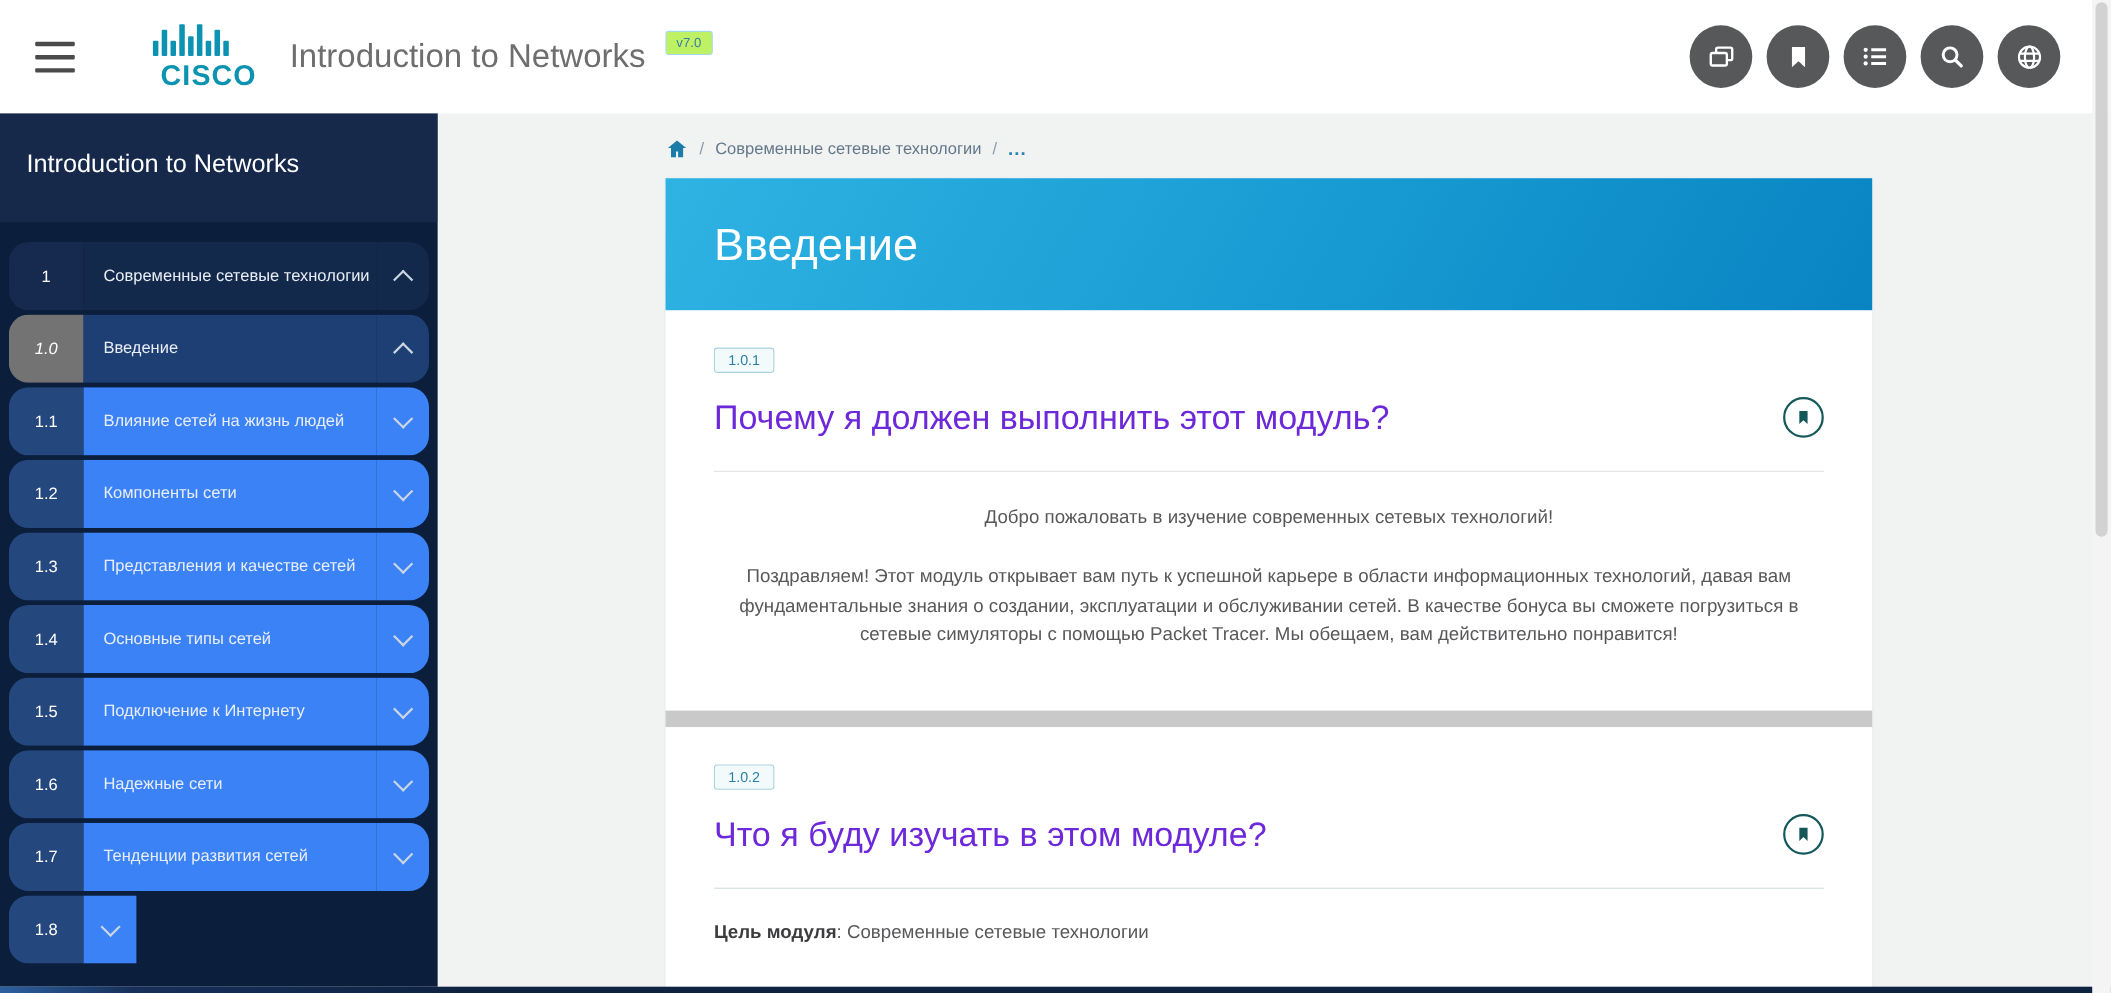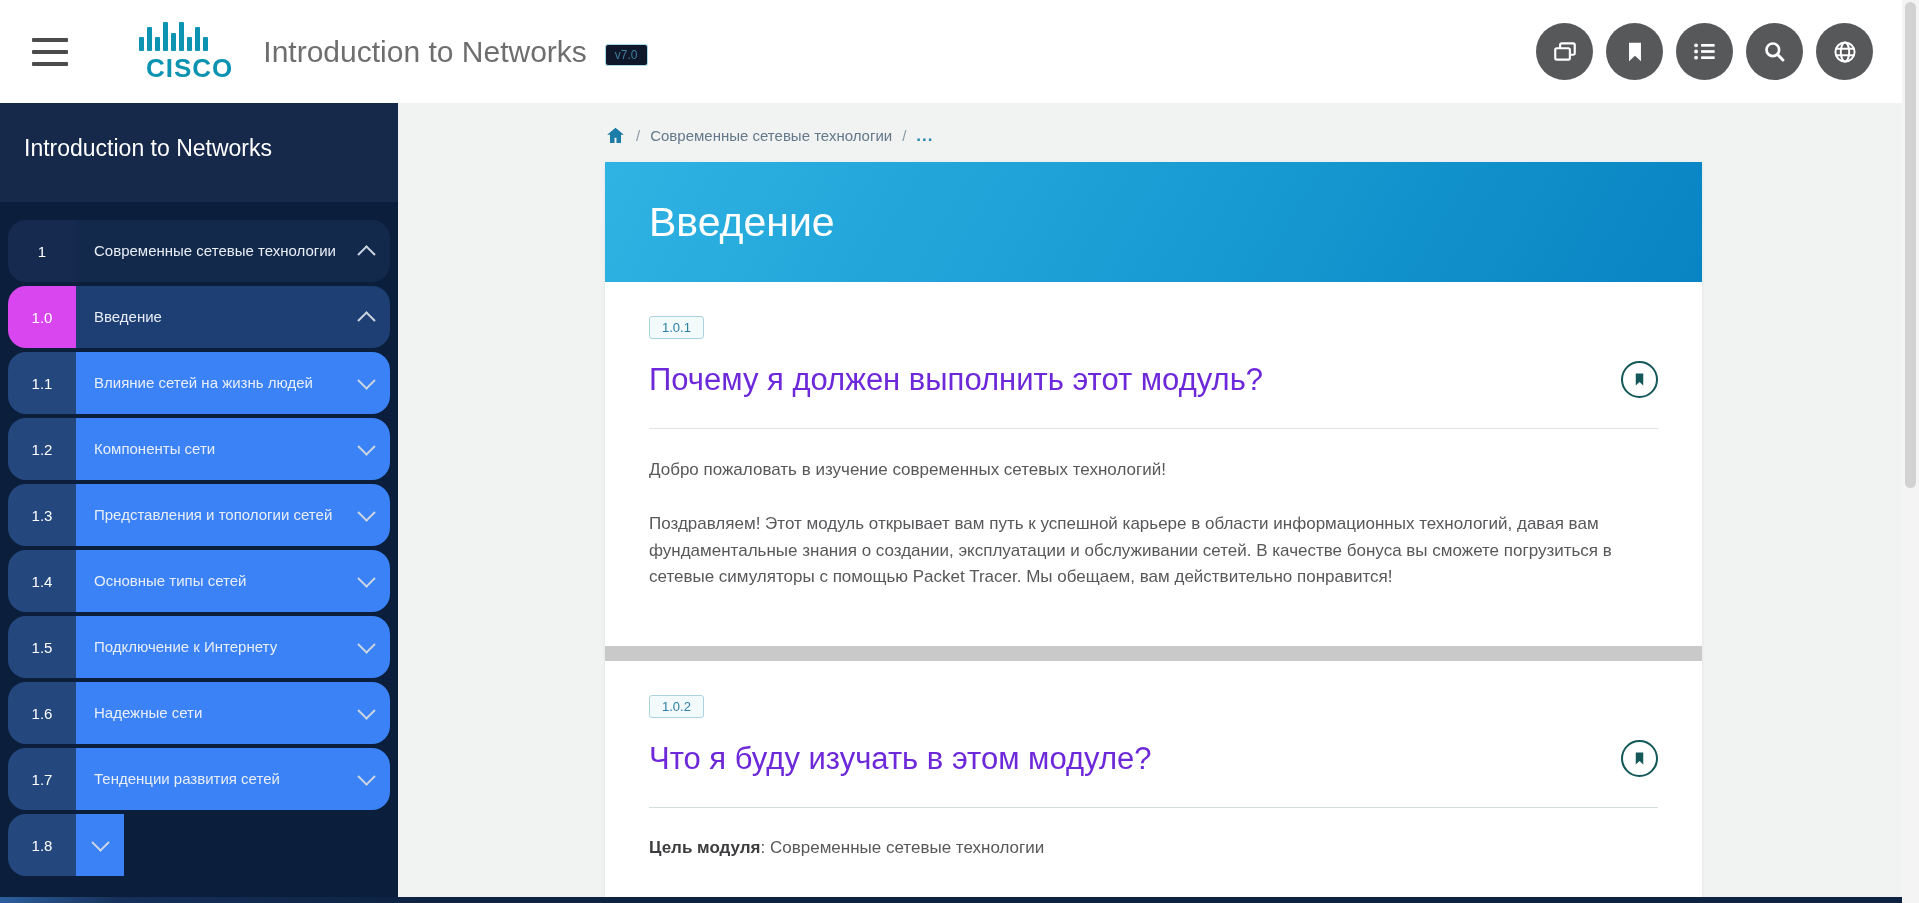--- a/index.html
+++ b/index.html
@@ -7,36 +7,36 @@
 
   
   .header { position:absolute; top:0; left:0; width:1919px; height:103px; background:#ffffff; display:flex; align-items:center; z-index:5; }
   .hamburger { width:36px; height:28px; margin-left:32px; display:flex; flex-direction:column; justify-content:space-between; cursor:pointer; }
   .hamburger span { display:block; height:4px; background:#4b4b4b; border-radius:1px; }
   .logo { margin-left:46px; display:flex; flex-direction:column; align-items:center; }
   .logo-bars { display:flex; align-items:flex-end; gap:3px; height:31px; }
   .logo-bars i { display:block; width:5px; background:#0d93b2; border-radius:1px; }
   .logo-text { color:#0d93b2; font-weight:700; font-size:26px; letter-spacing:1px; margin-top:2px;margin-left:32px; }
   .app-title { margin-left:30px; font-size:30px; font-weight:300; color:#6e6e6e; }
-  .ver-badge { margin-left:18px; align-self:flex-start; margin-top:44px; font-size:12px; color:#3d7f9e; background:#0f172a; border:1px solid #a6d8ea; border-radius:3px; padding:3px 9px; }
+  .ver-badge { margin-left:18px; align-self:flex-start; margin-top:28px; font-size:12px; color:#3d7f9e; background:#bef264; border:1px solid #a6d8ea; border-radius:3px; padding:3px 9px; }
   .header-icons { margin-left:auto; margin-right:46px; display:flex; gap:13px; }
   .hicon { width:57px; height:57px; border-radius:50%; background:#57585a; display:flex; align-items:center; justify-content:center; cursor:pointer; }
 
   
   .sidebar { position:absolute; top:103px; left:0; width:398px; height:794px; background:#0b1e3c; overflow:hidden; }
   .sidebar-header { background:#16294b; padding:32px 24px 40px 24px; }
   .sidebar-header h1 { color:#ffffff; font-size:23px; font-weight:400; }
   .nav-list { padding:18px 8px 0 8px; }
   .nav-row { display:flex; align-items:stretch; border-radius:18px; overflow:hidden; margin-bottom:4px; min-height:62px; cursor:pointer; }
   .nav-num { width:68px; display:flex; align-items:center; justify-content:center; color:#ffffff; font-size:15px; flex:none; }
   .nav-label { flex:1; display:flex; align-items:center; color:#e9eef6; font-size:15px; line-height:1.45; padding:10px 4px 10px 18px; }
   .nav-chev { width:48px; display:flex; align-items:center; justify-content:center; flex:none; }
   .nav-row.module .nav-num { background:#152a4e; }
   .nav-row.module .nav-label, .nav-row.module .nav-chev { background:#13294b; }
-  .nav-row.active .nav-num { background:#d946ef; }
+  .nav-row.active .nav-num { background:#737373;font-style:italic; }
   .nav-row.active .nav-label, .nav-row.active .nav-chev { background:#1e3f73; }
   .nav-row.normal .nav-num { background:#24487d; }
   .nav-row.normal .nav-label, .nav-row.normal .nav-chev { background:#3b82f6; }
   .chev { width:13px; height:13px; border-right:2px solid #ccd6e2; border-bottom:2px solid #ccd6e2; }
   .chev.up { transform:rotate(-135deg) translate(-2px,-2px); }
   .chev.down { transform:rotate(45deg) translate(-2px,-2px); }
 
   
   .main { position:absolute; top:103px; left:398px; width:1504px; height:800px; background:#f1f2f2; overflow:hidden; }
   .breadcrumb { display:flex; align-items:center; gap:10px; padding:22px 0 0 207px; font-size:15px; color:#64788a; }
@@ -46,21 +46,21 @@
   .card { margin:16px 0 0 207px; width:1097px; background:#ffffff; box-shadow:0 1px 3px rgba(0,0,0,0.08); }
   .banner { height:120px; background:linear-gradient(120deg,#2fb3e3 0%,#1b9fd5 45%,#0884c2 100%); display:flex; align-items:center; }
   .banner h2 { color:#ffffff; font-size:41px; font-weight:400; padding-left:44px; }
   .section { padding:34px 44px 56px 44px; }
   .sec-badge { display:inline-block; font-size:13px; color:#2d7fa6; background:#f2fafc; border:1px solid #abd3de; border-radius:3px; padding:3px 12px; }
   .sec-head-row { display:flex; align-items:center; justify-content:space-between; margin-top:22px; }
   .sec-title { font-size:31px; font-weight:400; color:#6d28d9; }
   .bm-btn { width:37px; height:37px; border-radius:50%; border:2px solid #14585a; background:#ffffff; display:flex; align-items:center; justify-content:center; cursor:pointer; flex:none; }
   .rule { border:none; border-top:1px solid #e3e3e3; margin-top:30px; }
   .rule.teal { border-top:1px solid #cfe0dd; }
-  .section p { font-size:17px; color:#58585b; line-height:1.55; margin-top:28px; max-width:1010px; }
+  .section p { font-size:17px; color:#58585b; line-height:1.55; margin-top:28px; max-width:1010px;text-align:center; }
   .sec-divider { height:15px; background:#c9c9c9; }
   .goal { font-size:17px; color:#58585b; margin-top:30px; }
   .goal b { color:#3c3c3f; font-weight:700; }
 
   
   .bottom-bar { position:absolute; left:0; bottom:0; width:1919px; height:6px; background:linear-gradient(90deg,#2d5f9e 0px,#16305a 120px,#0e2342 420px,#0e2342 100%); z-index:8; }
   .scrollbar { position:absolute; top:0; right:0; width:17px; height:903px; background:#f4f4f4; z-index:9; }
   .scroll-thumb { position:absolute; top:2px; right:3px; width:11px; height:486px; background:#d2d2d2; border-radius:6px; cursor:pointer; }
 </style>
 </head>
@@ -163,21 +163,21 @@
     <div class="nav-row normal">
       <div class="nav-num">1.2</div>
       <div class="nav-label">Компоненты сети</div>
       <div class="nav-chev">
           <span class="chev down"></span>
         </div>
     </div>
 
     <div class="nav-row normal">
       <div class="nav-num">1.3</div>
-      <div class="nav-label">Представления и топологии сетей</div>
+      <div class="nav-label">Представления и качестве сетей</div>
       <div class="nav-chev">
           <span class="chev down"></span>
         </div>
     </div>
 
     <div class="nav-row normal">
       <div class="nav-num">1.4</div>
       <div class="nav-label">Основные типы сетей</div>
       <div class="nav-chev">
           <span class="chev down"></span>

